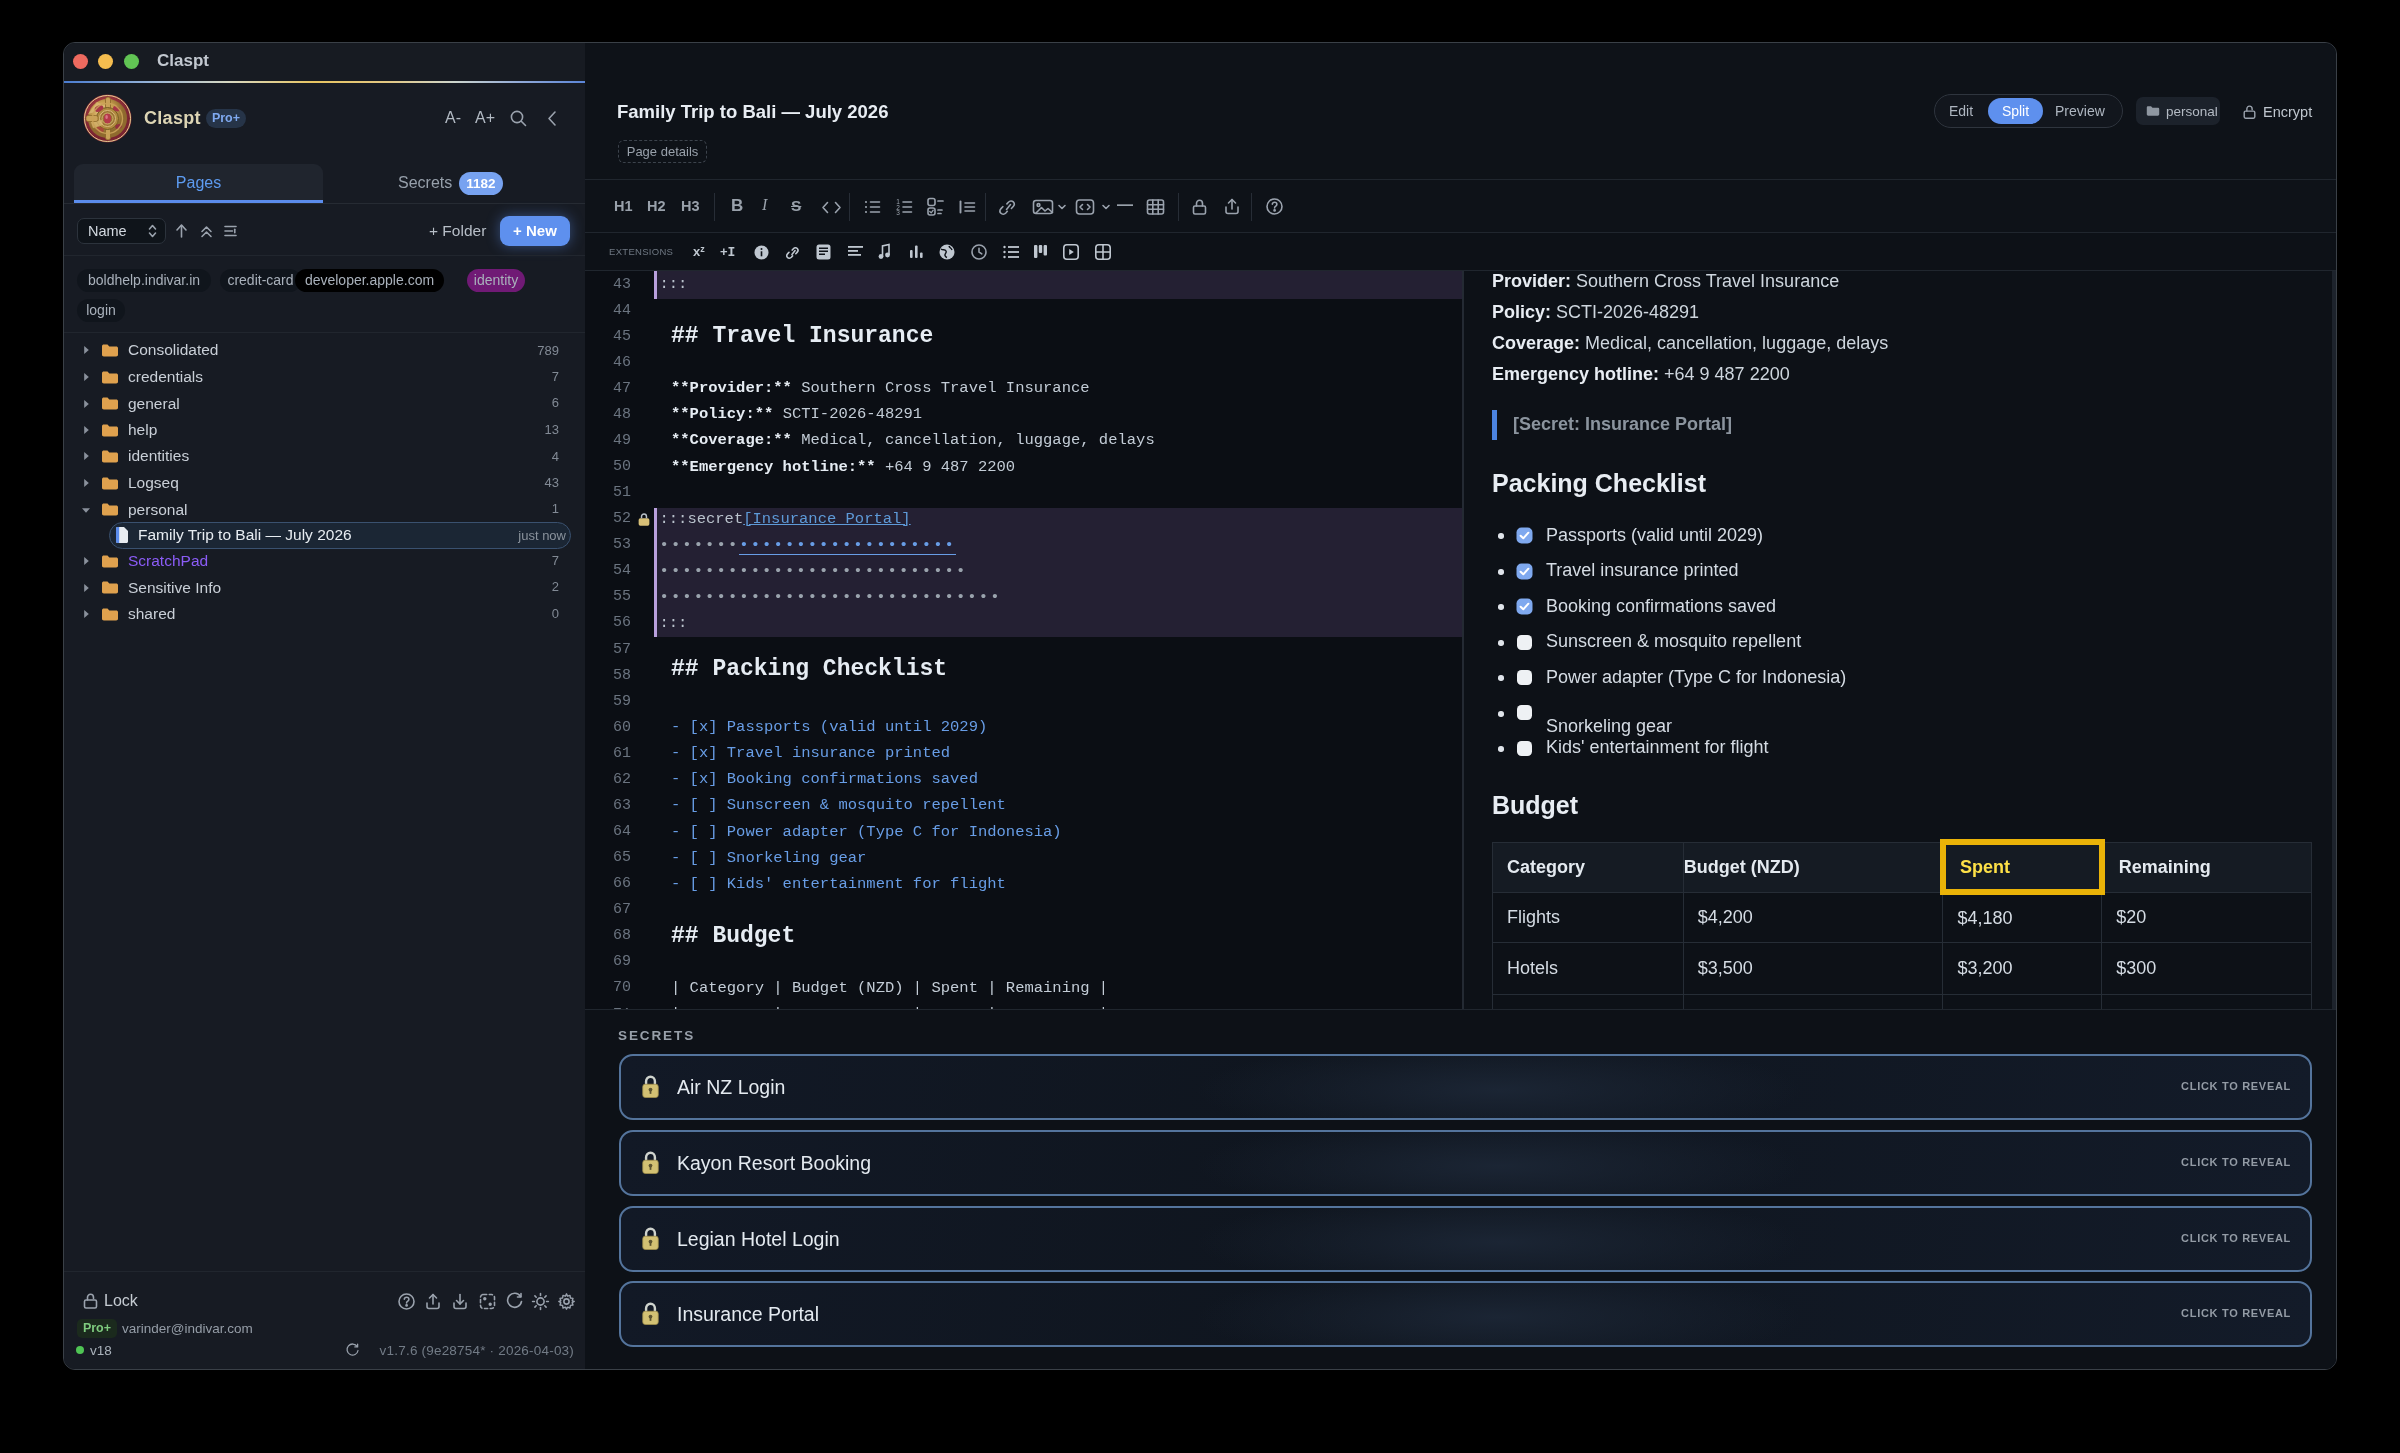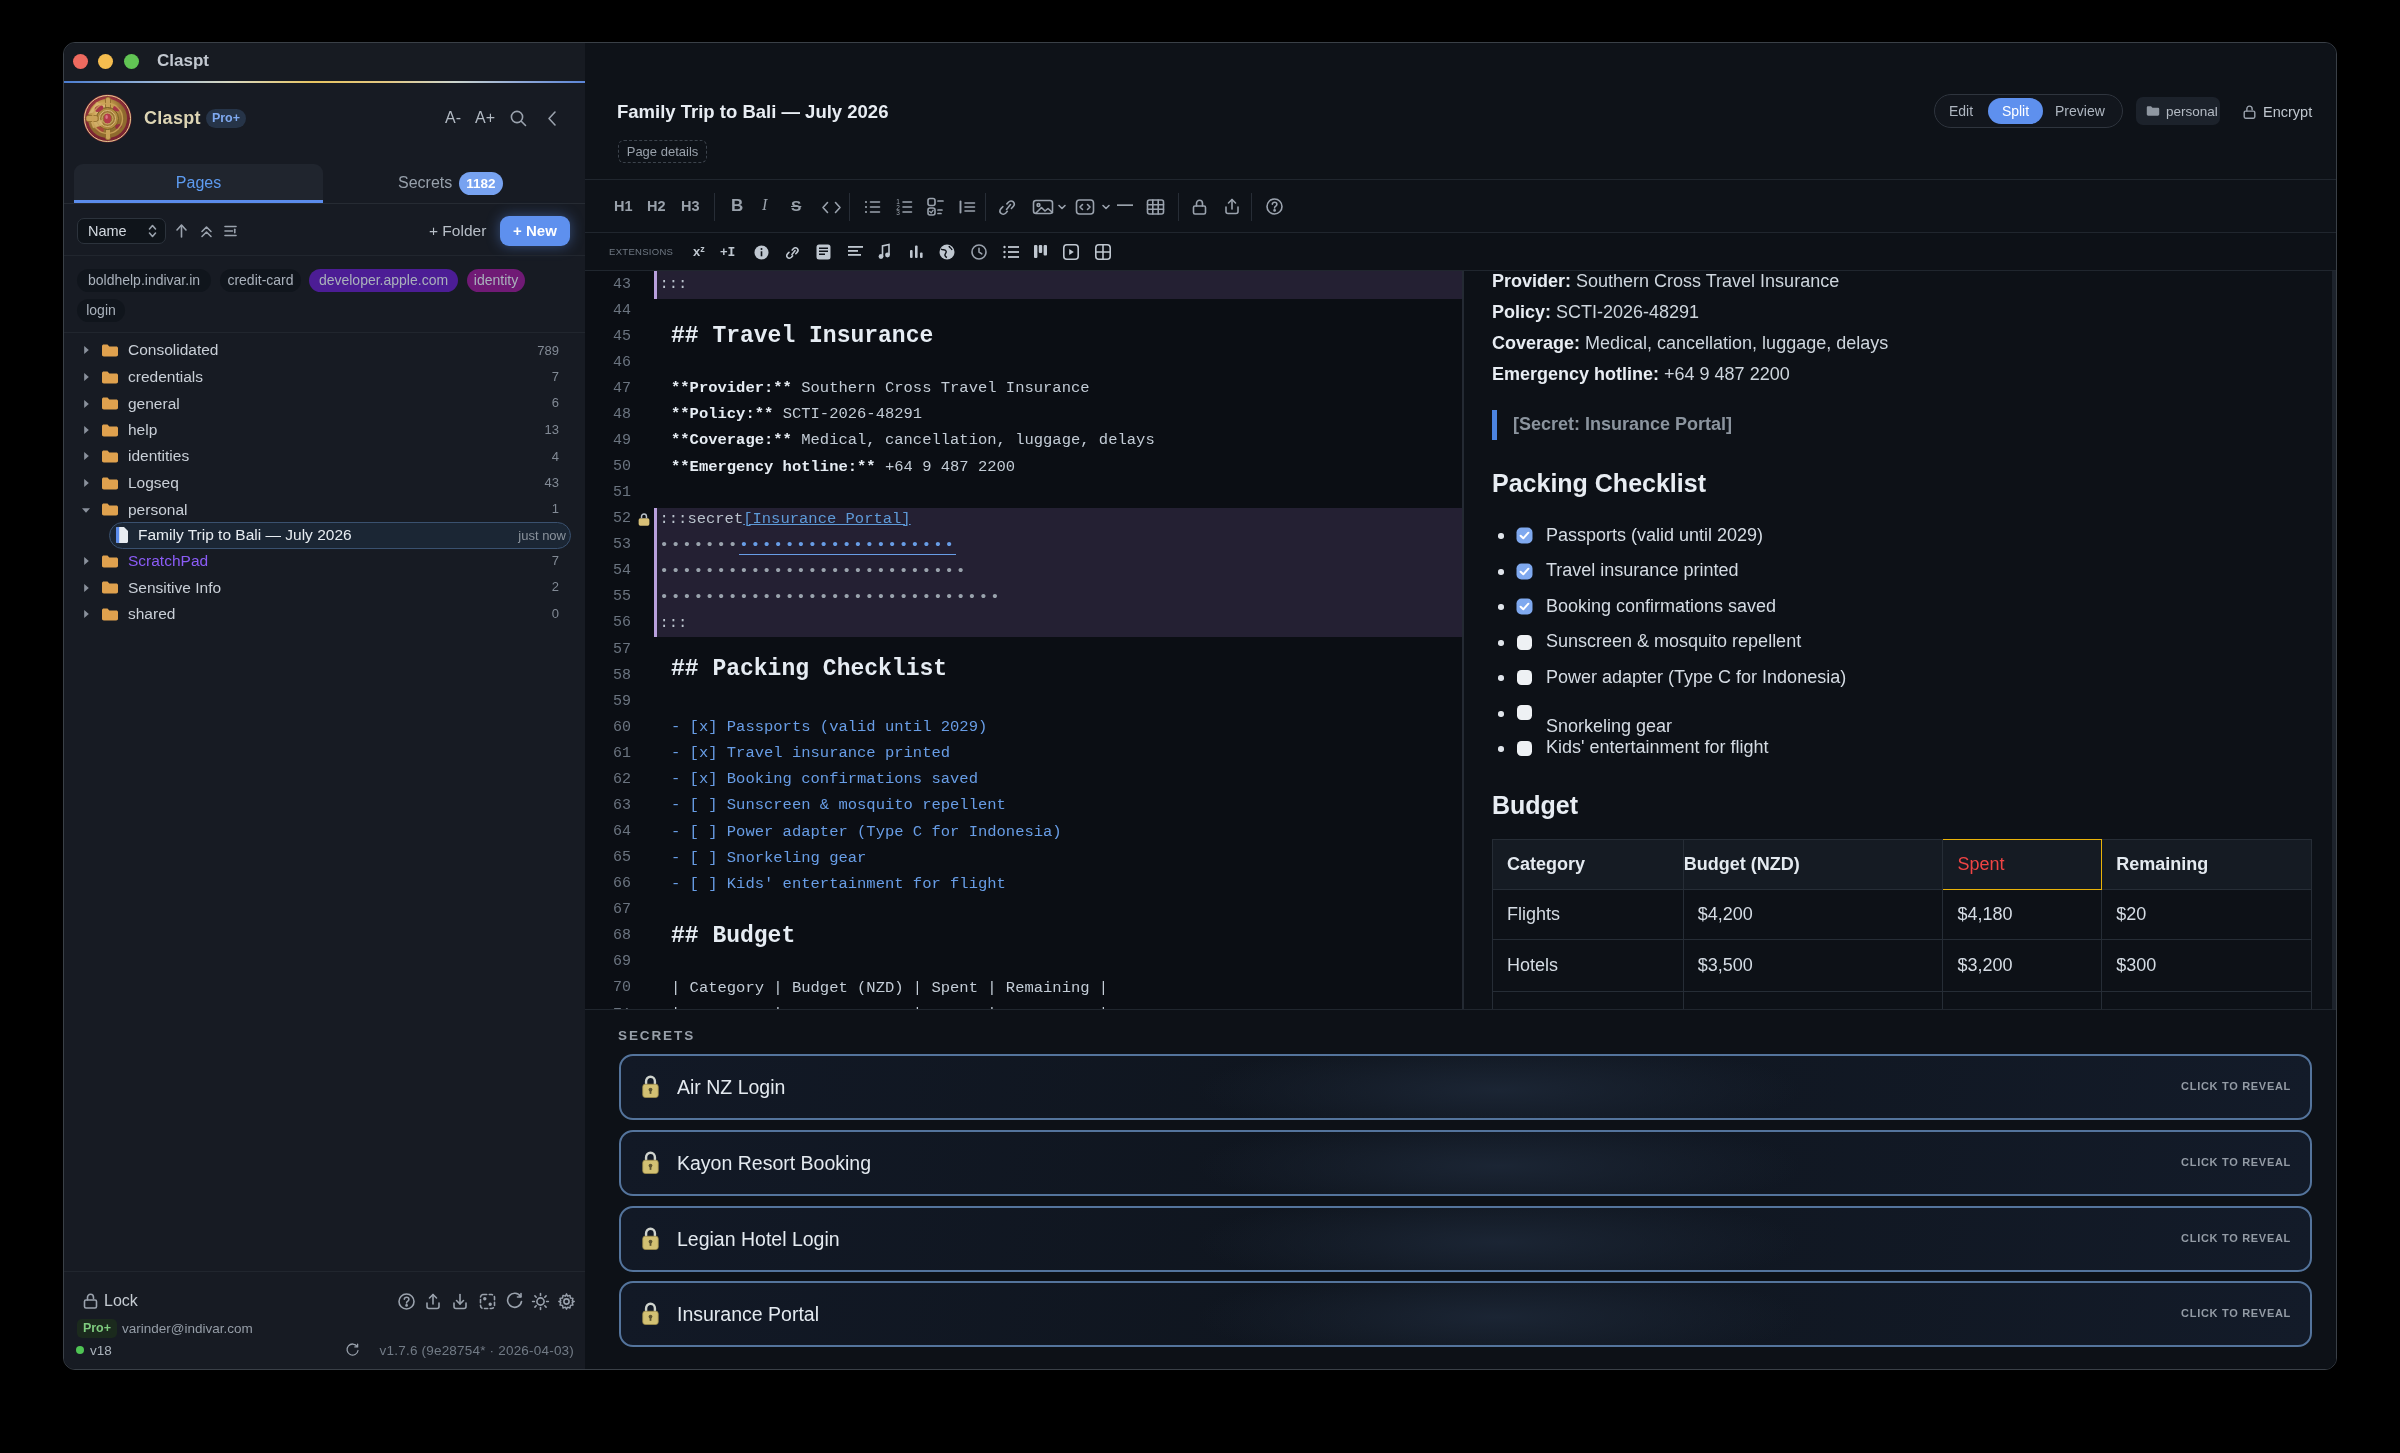--- a/index.html
+++ b/index.html
@@ -92,21 +92,21 @@
         <path d="M3 4.5 L14 4.5"></path>
         <path d="M3 9 L10.5 9"></path>
         <path d="M3 13.5 L14 13.5"></path>
         <path d="M12.8 7.2 L12.8 10.8"></path>
       </svg>
 <div class="abs" style="left:428px;top:221px;font-size:15.5px;color:#b7bec7">+ Folder</div>
 <div class="abs" style="left:499px;top:215px;width:70px;height:30px;border-radius:9px;background:#5e90ee;box-shadow:0 0 14px rgba(94,144,238,.45);color:#fff;font-size:15px;font-weight:bold;text-align:center;line-height:30px">+ New</div>
 <div class="abs" style="left:63px;top:254px;width:521px;height:1px;background:#21262e"></div>
 <div class="abs" style="left:76px;top:268px;width:134px;height:23px;border-radius:12px;background:#10151c;color:#a9b1bb;font-size:14px;text-align:center;line-height:23px">boldhelp.indivar.in</div>
 <div class="abs" style="left:219px;top:268px;width:81px;height:23px;border-radius:12px;background:#10151c;color:#a9b1bb;font-size:14px;text-align:center;line-height:23px">credit-card</div>
-<div class="abs" style="left:308px;top:268px;width:149px;height:23px;border-radius:12px;background:#4c1d95;color:#a9b1bb;font-size:14px;text-align:center;line-height:23px">developer.apple.com</div>
+<div class="abs" style="left:294px;top:268px;width:149px;height:23px;border-radius:12px;background:#000000;color:#a9b1bb;font-size:14px;text-align:center;line-height:23px">developer.apple.com</div>
 <div class="abs" style="left:466px;top:268px;width:58px;height:23px;border-radius:12px;background:#701a75;color:#a9b1bb;font-size:14px;text-align:center;line-height:23px">identity</div>
 <div class="abs" style="left:76px;top:298px;width:48px;height:23px;border-radius:12px;background:#10151c;color:#a9b1bb;font-size:14px;text-align:center;line-height:23px">login</div>
 <div class="abs" style="left:63px;top:331px;width:521px;height:1px;background:#21262e"></div>
 <svg class="abs" style="left:82px;top:344px" width="7" height="10" viewBox="0 0 7 10">
         <path d="M1.2 1 L5.8 5 L1.2 9 Z" fill="#8a919c"></path>
       </svg>
 <svg class="abs" style="left:100px;top:342.0px" width="18" height="15" viewBox="0 0 18 15">
         <path d="M1 3.2 C1 2.2 1.8 1.5 2.8 1.5 L6.5 1.5 L8.3 3.4 L15.2 3.4 C16.2 3.4 17 4.1 17 5.1 L17 11.8 C17 12.8 16.2 13.5 15.2 13.5 L2.8 13.5 C1.8 13.5 1 12.8 1 11.8 Z" fill="#dfa14e"></path>
       </svg>
 <div class="abs" style="left:127px;top:340px;font-size:15.5px;color:#c9cfd7">Consolidated</div>
@@ -499,21 +499,21 @@
 <div class="abs" style="left:82px;top:445px;font-size:18px;color:#d5dce4">Snorkeling gear</div>
 <div class="abs" style="left:34px;top:475px;width:5.5px;height:5.5px;border-radius:50%;background:#dfe4ea"></div>
 <div class="abs" style="left:53px;top:470px;width:15px;height:15px;border-radius:4.5px;background:#eef1f4"></div>
 <div class="abs" style="left:82px;top:466px;font-size:18px;color:#d5dce4">Kids' entertainment for flight</div>
 <div class="abs" style="left:28px;top:520px;font-size:25px;font-weight:bold;color:#e8edf3">Budget</div>
 <table class="abs" style="left:28px;top:568px;width:820px;border-collapse:collapse;font-size:18px;color:#d5dce4">
 <tbody>
             <tr style="height:50px;background:#151b23">
               <td style="border:1px solid #262d36;width:191px;padding-left:14px;font-weight:bold;color:#e4eaf0">Category</td>
               <td style="border:1px solid #262d36;width:260px;padding-left:0;font-weight:bold;color:#e4eaf0">Budget (NZD)</td>
-              <td style="border:1px solid #eab308;width:159px;padding-left:14px;font-weight:normal;color:#ef4444">Spent</td>
+              <td style="border:6px solid #eab308;width:159px;padding-left:14px;font-weight:bold;color:#fde047">Spent</td>
               <td style="border:1px solid #262d36;width:210px;padding-left:14px;font-weight:bold;color:#e4eaf0">Remaining</td>
             </tr>
 <tr style="height:50px">
               <td style="border:1px solid #262d36;padding-left:14px">Flights</td>
               <td style="border:1px solid #262d36;padding-left:14px">$4,200</td>
               <td style="border:1px solid #262d36;padding-left:14px">$4,180</td>
               <td style="border:1px solid #262d36;padding-left:14px">$20</td>
             </tr>
 <tr style="height:52px">
               <td style="border:1px solid #262d36;padding-left:14px">Hotels</td>

